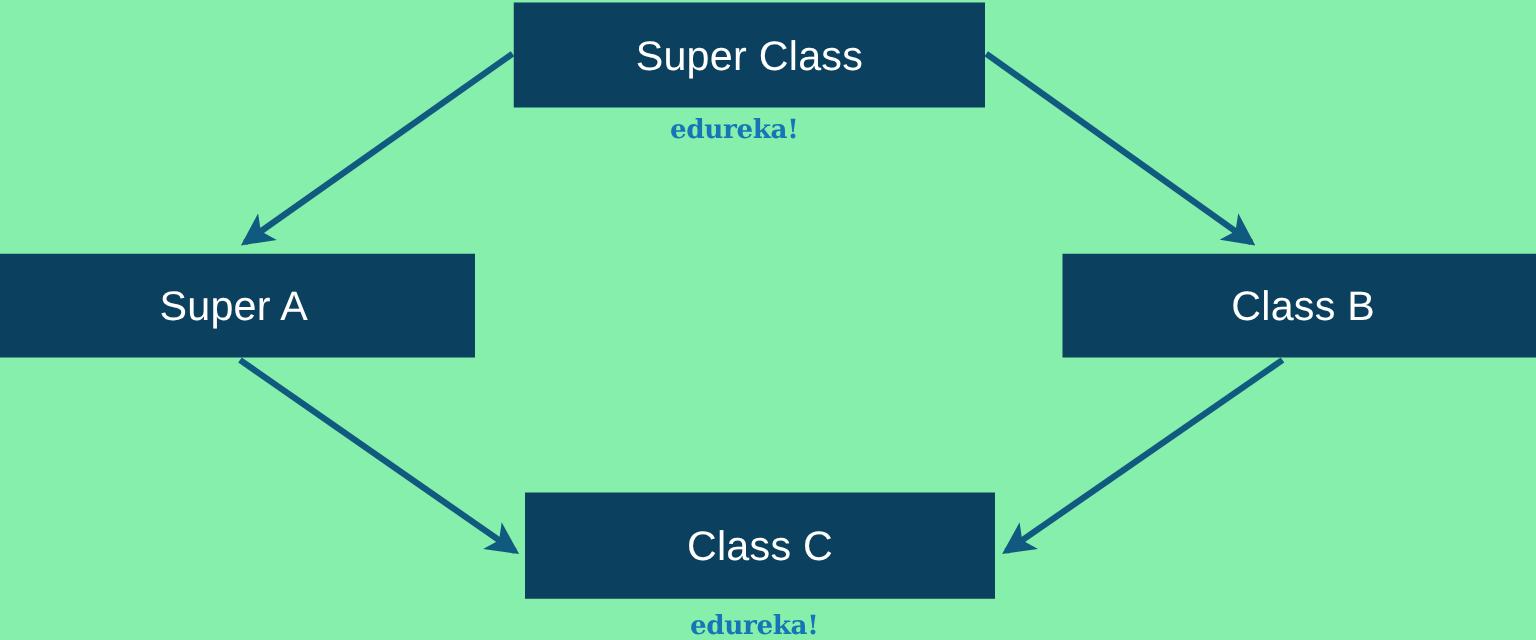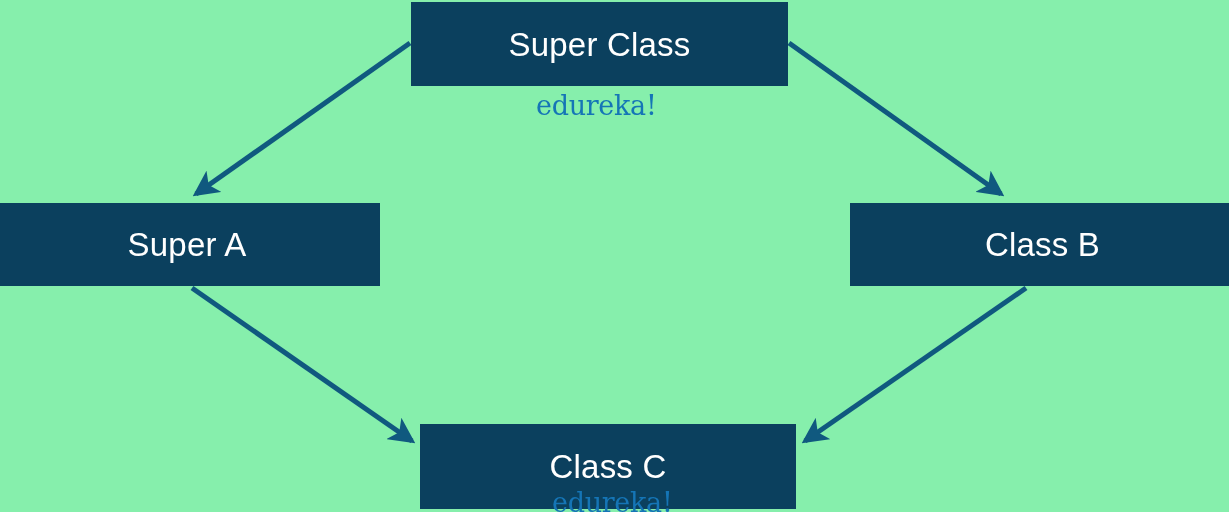--- a/index.html
+++ b/index.html
@@ -57,29 +57,29 @@
     height: 83px;
   }
   #node-b {
     left: 850px;
     top: 203px;
     width: 385px;
     height: 83px;
   }
   #node-c {
     left: 420px;
-    top: 424px;
+    top: 394px;
     width: 376px;
     height: 85px;
   }
   .brandmark {
     position: absolute;
     font-family: "DejaVu Serif", serif;
-    font-weight: 400;
-    font-size: 27px;
+    font-weight: 700;
+    font-size: 21px;
     color: #1575b6;
     letter-spacing: -0.3px;
     white-space: nowrap;
   }
   #brand-top {
     left: 536px;
     top: 90px;
   }
   #brand-bottom {
     left: 552px;

